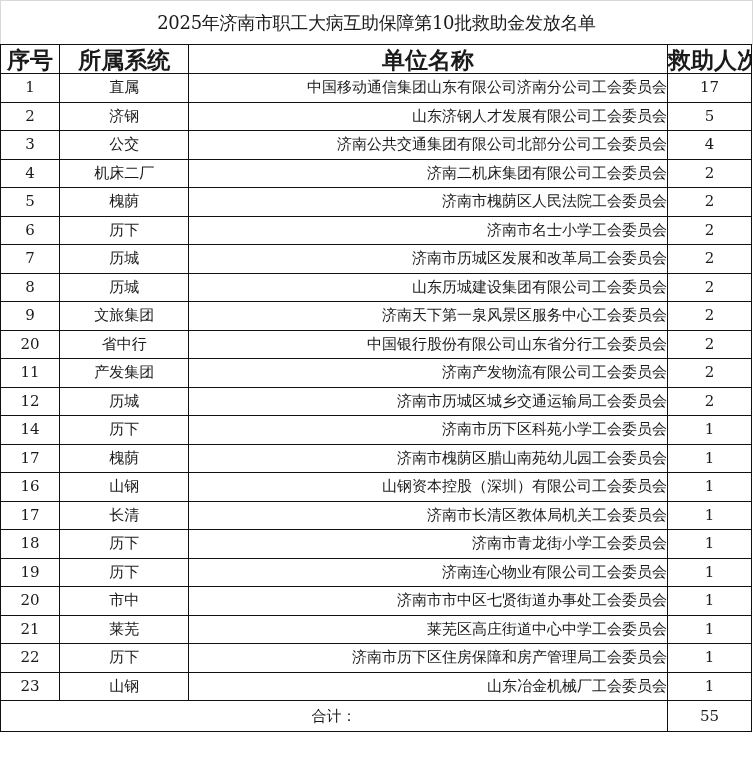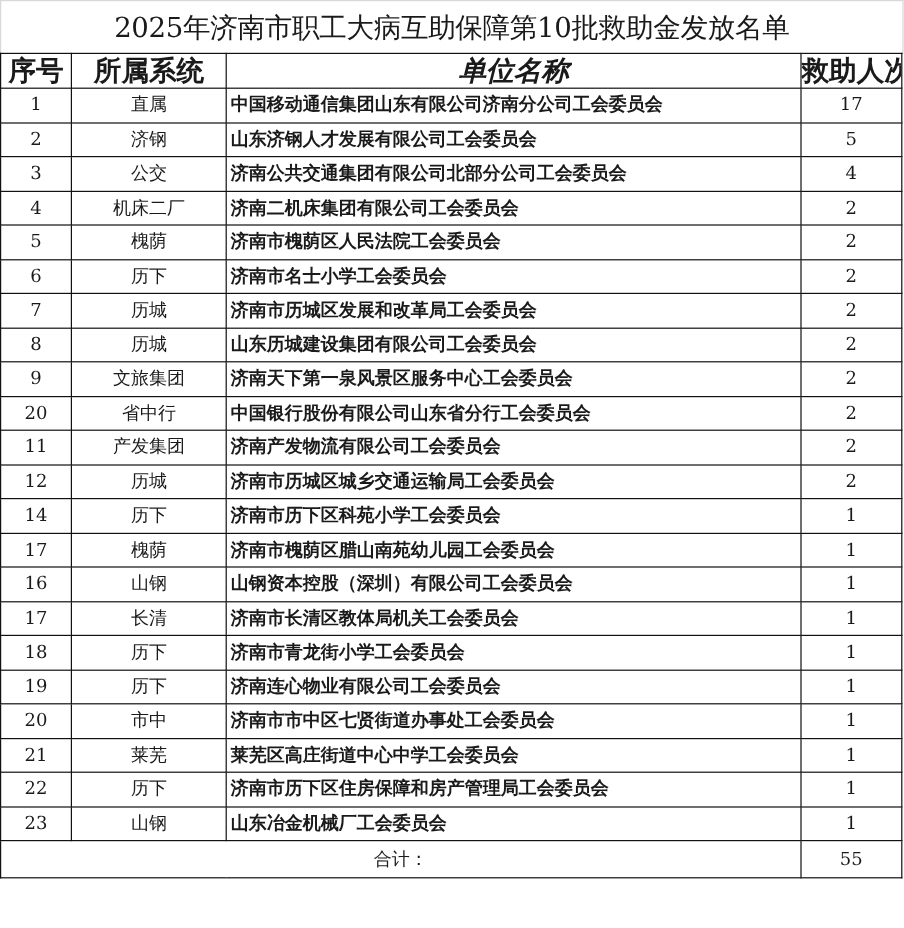--- a/index.html
+++ b/index.html
@@ -2,36 +2,36 @@
 <html><head>
 <meta charset="utf-8">
 <style>
   html, body { margin: 0; padding: 0; background: #ffffff; }
   body { width: 753px; height: 773px; overflow: hidden; font-family: "DejaVu Serif", "Liberation Serif", serif; color: #1a1a1a; }
   .sheet { position: relative; width: 753px; height: 773px; }
   .title-row {
     position: absolute; left: 0; top: 0; width: 751px; height: 44px;
     border-left: 1px solid #d8d8d8; border-top: 1px solid #d8d8d8; border-right: 1px solid #d8d8d8;
     display: flex; align-items: center; justify-content: center;
-    font-size: 23px; letter-spacing: -0.3px;
+    font-size: 18px; letter-spacing: -0.3px;
   }
   table.grid {
     position: absolute; left: 0; top: 44px;
     border-collapse: collapse; table-layout: fixed; width: 752px;
   }
   table.grid td, table.grid th {
     border: 1.5px solid #111; padding: 0; height: 27.5px; line-height: 27px;
     font-size: 15px; white-space: nowrap; overflow: hidden;
   }
   table.grid th { font-weight: bold; font-size: 23px; height: 28px; text-align: center; }
   .c-no { width: 58px; text-align: center; }
   .c-sys { width: 128px; text-align: center; }
-  .c-unit { width: 477px; text-align: left; padding-left: 3px !important; font-weight: bold; }
+  .c-unit { width: 477px; text-align: right; padding-left: 3px !important; }
   .c-cnt { width: 83px; text-align: center; margin-left: 16px; }
-  th.c-unit { text-align: center; padding-left: 0 !important; font-style: italic; }
+  th.c-unit { text-align: center; padding-left: 0 !important; }
   tr.total td { height: 30px; }
   tr.total td.total-label { text-align: center; }
 </style>
 </head>
 <body>
 
 <div class="sheet">
   <div class="title-row">2025年济南市职工大病互助保障第10批救助金发放名单</div>
 
   <table class="grid">

